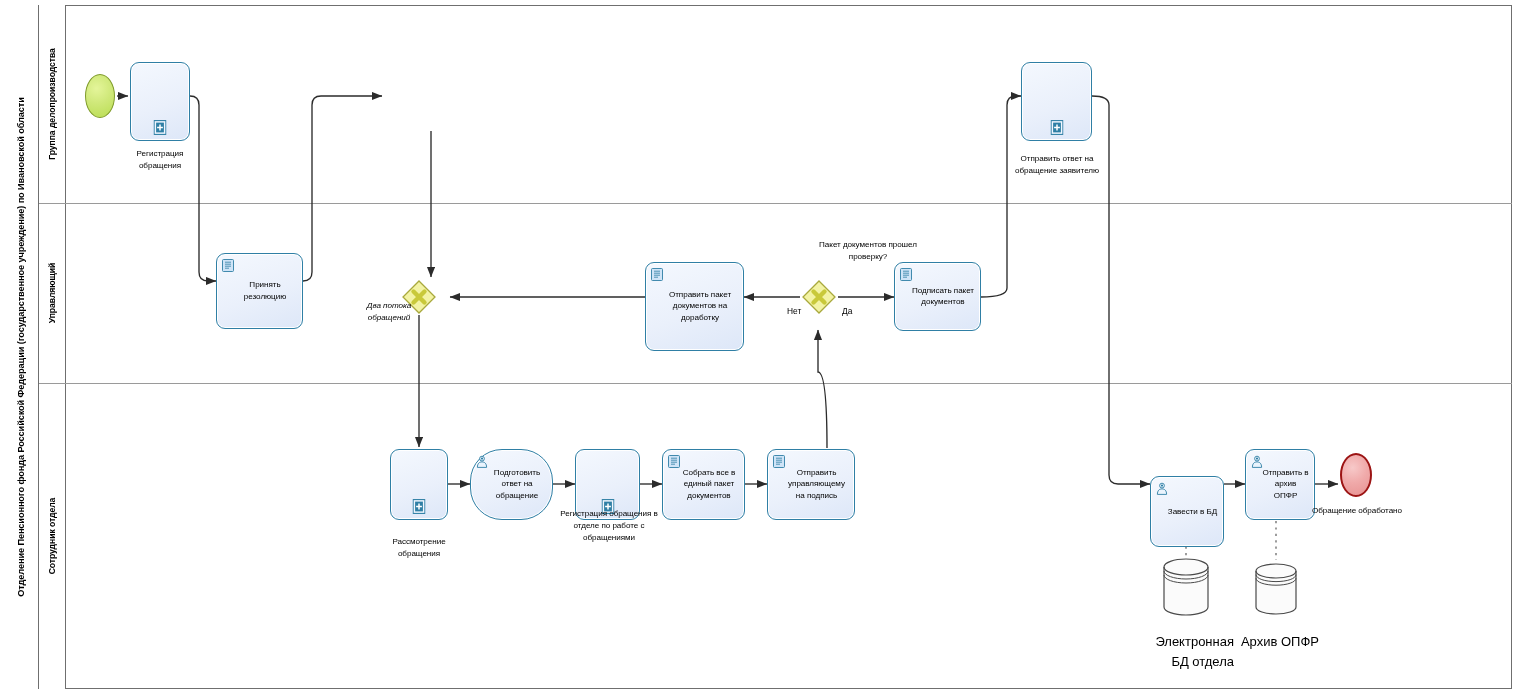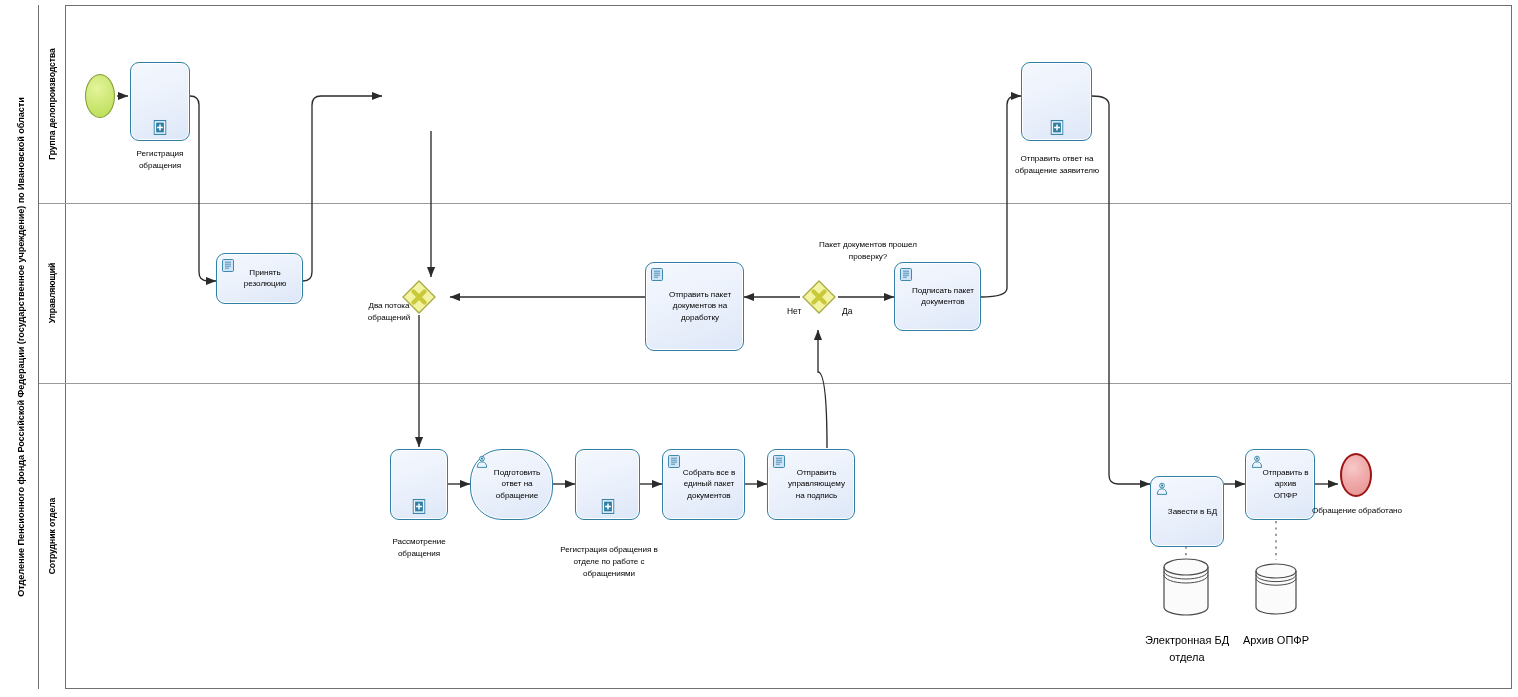--- a/index.html
+++ b/index.html
@@ -124,22 +124,22 @@
   }
 
   .gateway {
     position: absolute;
     width: 34px; height: 34px;
   }
 
   .datastore { position: absolute; }
   .ds-label {
     position: absolute;
-    text-align: center;
-    font-size: 11px;
+    text-align: right;
+    font-size: 13px;
     line-height: 1.5;
     color: #000;
   }
 
   
   #flows {
     position: absolute;
     left: 0; top: 0;
     width: 1518px; height: 697px;
     pointer-events: none;
@@ -241,33 +241,33 @@
 
   <div class="task" style="left:1021px;top:62px;width:71px;height:79px;">
     <svg class="subproc-marker" viewBox="0 0 13 15">
       <rect x="0.6" y="0.6" width="11.8" height="13.8" fill="#f2f7ff" stroke="#2f7fa5" stroke-width="1.1"></rect>
       <rect x="2.6" y="2.6" width="7.8" height="9.8" fill="#2f7fa5"></rect>
       <path d="M6.5,4.4 L6.5,10.6 M3.6,7.5 L9.4,7.5" stroke="#ffffff" stroke-width="1.5"></path>
     </svg>
   </div>
   <div class="ext-label" style="left:1001px;top:153px;width:112px;">Отправить ответ на обращение заявителю</div>
 
-  <div class="task" style="left:216px;top:253px;width:87px;height:51px;">
+  <div class="task" style="left:216px;top:253px;width:87px;height:76px;">
     <svg class="task-icon" viewBox="0 0 12 13">
       <rect x="0.5" y="0.5" width="11" height="12" rx="1" fill="#cfe4f7" stroke="#2f7fa5" stroke-width="0.9"></rect>
       <path d="M3,3.2 H9 M3,5.2 H9 M3,7.2 H9 M3,9.2 H7" stroke="#2f7fa5" stroke-width="0.8"></path>
     </svg>
     <div class="task-text with-icon">Принять резолюцию</div>
   </div>
 
   <svg class="gateway" style="left:402px;top:280px;" viewBox="0 0 34 34">
     <polygon points="17,1 33,17 17,33 1,17" fill="#f3f3a4" stroke="#a9a93c" stroke-width="1.3"></polygon>
     <path d="M11.5,11.5 L22.5,22.5 M22.5,11.5 L11.5,22.5" stroke="#c9c93a" stroke-width="4.4" stroke-linecap="round"></path>
   </svg>
-  <div class="ext-label" style="left:348px;top:300px;width:82px;">Два потока обращений</div>
+  <div class="ext-label" style="left:348px;top:300px;width:82px;font-style:italic;">Два потока обращений</div>
 
   <div class="task" style="left:645px;top:262px;width:99px;height:89px;">
     <svg class="task-icon" viewBox="0 0 12 13">
       <rect x="0.5" y="0.5" width="11" height="12" rx="1" fill="#cfe4f7" stroke="#2f7fa5" stroke-width="0.9"></rect>
       <path d="M3,3.2 H9 M3,5.2 H9 M3,7.2 H9 M3,9.2 H7" stroke="#2f7fa5" stroke-width="0.8"></path>
     </svg>
     <div class="task-text with-icon">Отправить пакет документов на доработку</div>
   </div>
 
   <svg class="gateway" style="left:802px;top:280px;" viewBox="0 0 34 34">
@@ -304,21 +304,21 @@
     <div class="task-text with-icon">Подготовить ответ на обращение</div>
   </div>
 
   <div class="task" style="left:575px;top:449px;width:65px;height:71px;">
     <svg class="subproc-marker" viewBox="0 0 13 15">
       <rect x="0.6" y="0.6" width="11.8" height="13.8" fill="#f2f7ff" stroke="#2f7fa5" stroke-width="1.1"></rect>
       <rect x="2.6" y="2.6" width="7.8" height="9.8" fill="#2f7fa5"></rect>
       <path d="M6.5,4.4 L6.5,10.6 M3.6,7.5 L9.4,7.5" stroke="#ffffff" stroke-width="1.5"></path>
     </svg>
   </div>
-  <div class="ext-label" style="left:550px;top:544px;width:118px;">Регистрация обращения в отделе по работе с обращениями</div>
+  <div class="ext-label" style="left:550px;top:508px;width:118px;">Регистрация обращения в отделе по работе с обращениями</div>
 
   <div class="task" style="left:662px;top:449px;width:83px;height:71px;">
     <svg class="task-icon" viewBox="0 0 12 13">
       <rect x="0.5" y="0.5" width="11" height="12" rx="1" fill="#cfe4f7" stroke="#2f7fa5" stroke-width="0.9"></rect>
       <path d="M3,3.2 H9 M3,5.2 H9 M3,7.2 H9 M3,9.2 H7" stroke="#2f7fa5" stroke-width="0.8"></path>
     </svg>
     <div class="task-text with-icon">Собрать все в единый пакет документов</div>
   </div>
 
   <div class="task" style="left:767px;top:449px;width:88px;height:71px;">

